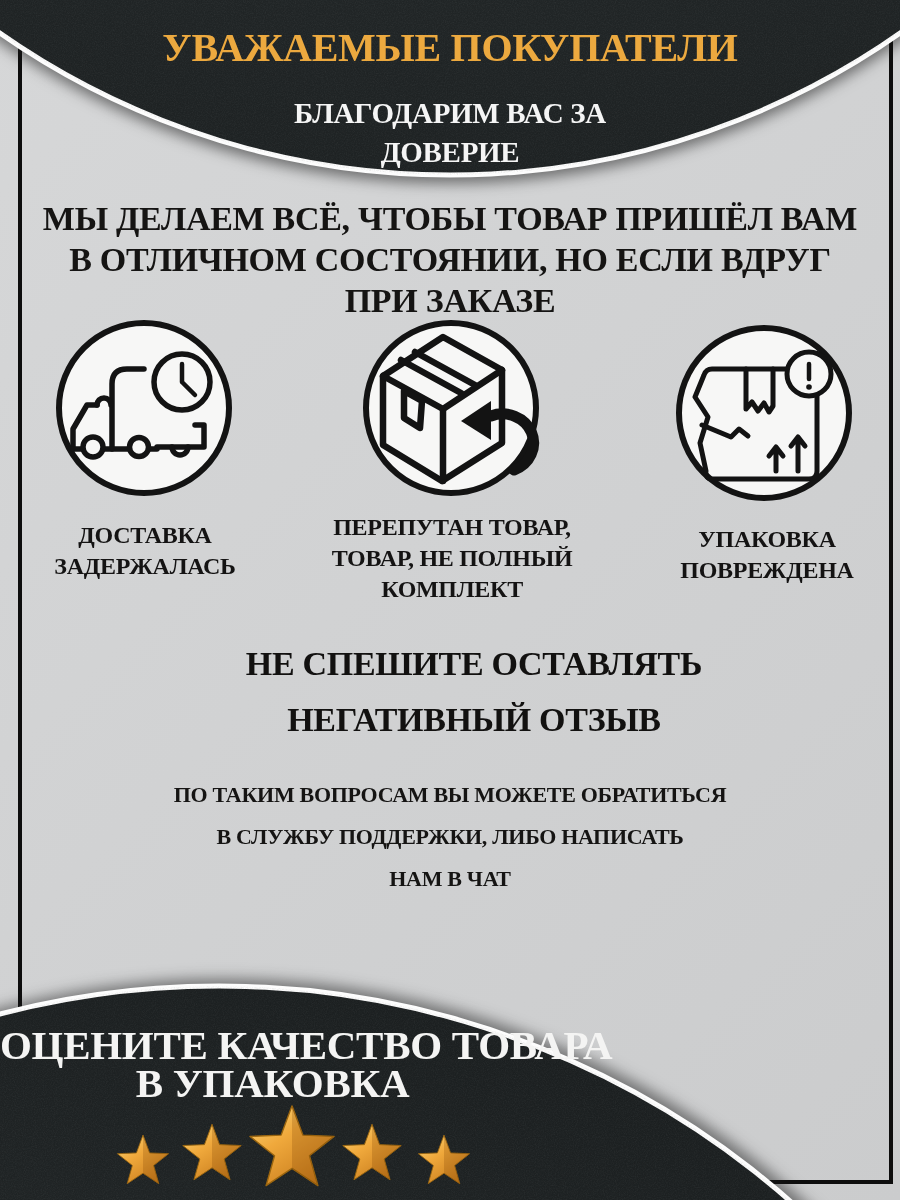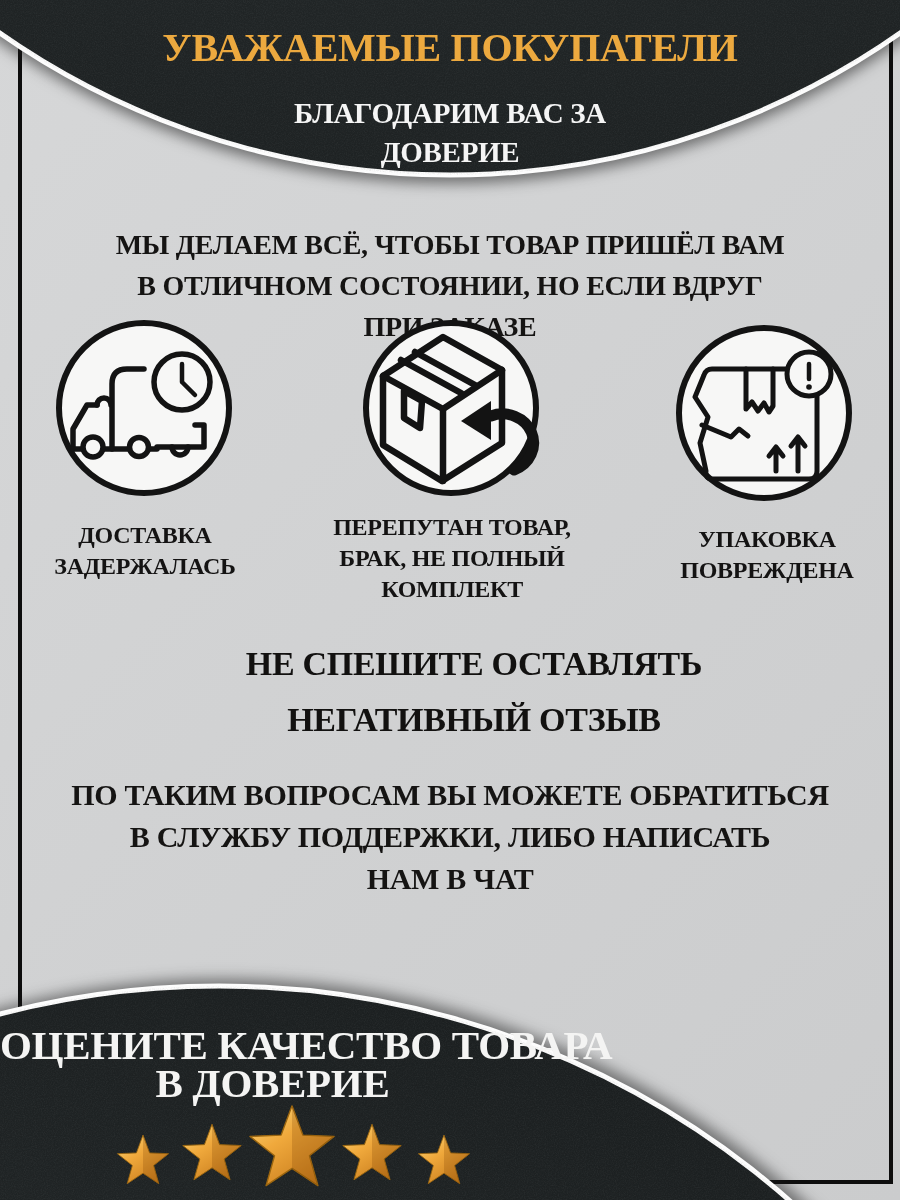--- a/index.html
+++ b/index.html
@@ -17,24 +17,24 @@
     border:4px solid #0d0d0d;z-index:1;
   }
   
   svg.panel{left:0;overflow:visible;z-index:2;}
   #header-svg{top:0;filter:drop-shadow(0 6px 7px rgba(25,25,25,.55));}
   #footer-svg{top:985px;filter:drop-shadow(5px -5px 7px rgba(25,25,25,.5));}
   
   .ctext{left:0;width:900px;text-align:center;font-weight:700;letter-spacing:-.3px;}
   .header-title{top:26px;font-size:40px;line-height:44px;color:#ECA93F;z-index:3;}
   .header-sub{top:94px;font-size:29px;line-height:39px;color:#F5F5F5;z-index:3;}
-  .intro{top:198px;font-size:28px;line-height:41px;color:#151413;z-index:2;margin-top:26px;}
+  .intro{top:198px;font-size:34px;line-height:41px;color:#151413;z-index:2;}
   .intro div,.support div,.warning div,.header-sub div{white-space:nowrap;}
   .warning{top:636px;font-size:34px;line-height:56px;color:#121110;z-index:2;margin-left:24px;}
-  .support{top:774px;font-size:30px;line-height:42px;color:#151413;z-index:2;}
+  .support{top:774px;font-size:22px;line-height:42px;color:#151413;z-index:2;}
   
   .issue-card{top:318px;z-index:2;text-align:center;}
   .issue-card svg{display:block;margin:0 auto;}
   .issue-label{margin-top:4px;font-weight:700;font-size:24px;line-height:31px;color:#141313;letter-spacing:-.3px;}
   #card-1{left:30px;width:230px;}
   #card-2{left:312px;width:280px;}
   #card-3{left:652px;width:230px;}
   #card-1 .issue-label{padding-top:8px;}
   #card-3 .issue-label{padding-top:12px;}
   #card-3 svg{transform:translateY(7px);}
@@ -121,21 +121,21 @@
         <path d="M44,42 L104,75"></path>
         <path d="M47,73 L65,83 L63,110 L47,100 Z"></path>
       </g>
       <g>
         <path d="M134,98 A30,28 0 0 1 157,152" fill="none" stroke="#131313" stroke-width="11" stroke-linecap="round"></path>
         <polygon points="104,103 134,83 134,122" fill="#131313"></polygon>
       </g>
     </svg>
     <div class="issue-label">
       <div>ПЕРЕПУТАН ТОВАР,</div>
-      <div>БРАК, НЕ ПОЛНЫЙ</div>
+      <div>ТОВАР, НЕ ПОЛНЫЙ</div>
       <div>КОМПЛЕКТ</div>
     </div>
   </div>
 
   <div id="card-3" class="abs issue-card">
     <svg width="190" height="190" viewBox="0 0 190 190">
       <circle cx="92" cy="88" r="85" fill="#f7f7f6" stroke="#131313" stroke-width="6"></circle>
       <g fill="none" stroke="#131313" stroke-width="5" stroke-linejoin="round" stroke-linecap="round">
         <path d="M32,50 Q34,44 40,44 H137 Q145,44 145,52 V146 Q145,154 137,154 H40 Q33,154 34,146 L28,118 L36,92 L23,72 Z"></path>
         <path d="M30,100 L59,112 L67,104 L76,111"></path>
@@ -186,21 +186,21 @@
         <feComposite operator="in" in2="SourceGraphic"></feComposite>
       </filter>
     </defs>
     <circle cx="219" cy="1852" r="866" fill="url(#botFill)" stroke="#fdfdfd" stroke-width="5"></circle>
     <circle cx="219" cy="1852" r="866" fill="#ffffff" filter="url(#grainLightB)" opacity="0.10"></circle>
     <circle cx="219" cy="1852" r="866" fill="#000000" filter="url(#grainDarkB)" opacity="0.16"></circle>
   </svg>
 
   <div class="abs footer-title">
     <div class="nowrap">ОЦЕНИТЕ КАЧЕСТВО ТОВАРА</div>
-    <div class="nowrap">В ДОВЕРИЕ</div>
+    <div class="nowrap">В УПАКОВКА</div>
   </div>
 
   <svg id="stars-svg" class="abs" width="430" height="105" viewBox="85 1095 430 105">
     <defs>
       <linearGradient id="goldG" x1="0" y1="0" x2="0.7" y2="1">
         <stop offset="0%" stop-color="#fbd97e"></stop>
         <stop offset="45%" stop-color="#f0a93c"></stop>
         <stop offset="100%" stop-color="#c87c1d"></stop>
       </linearGradient>
       <g id="star5">

